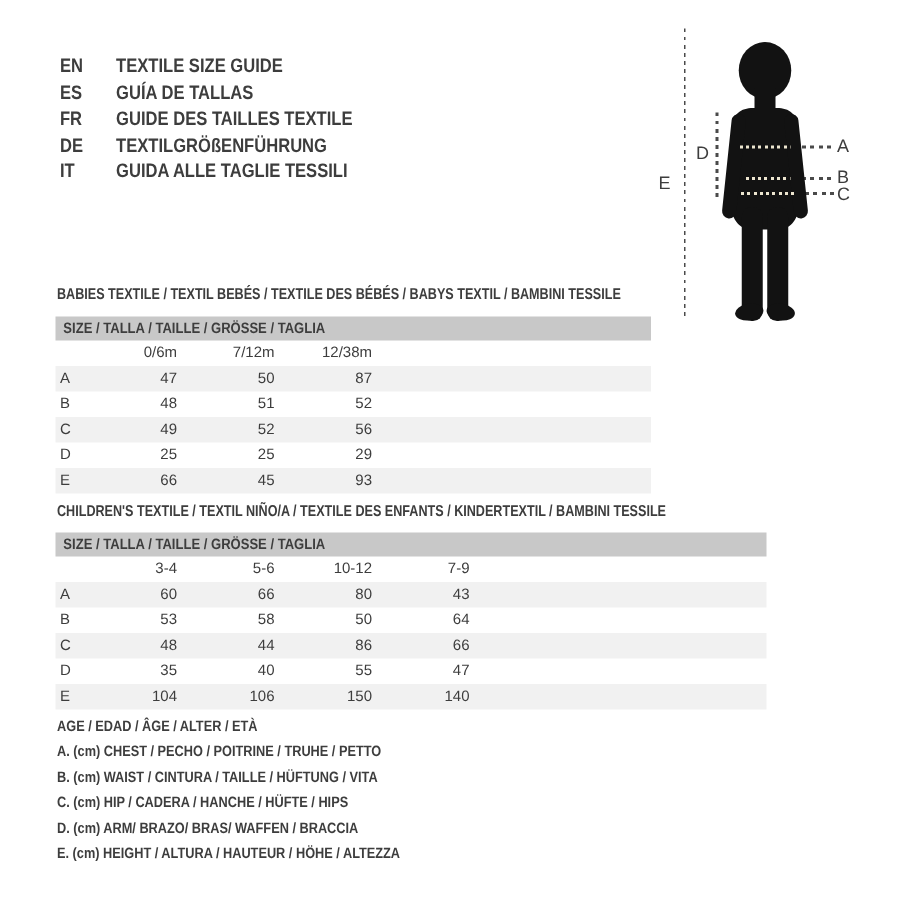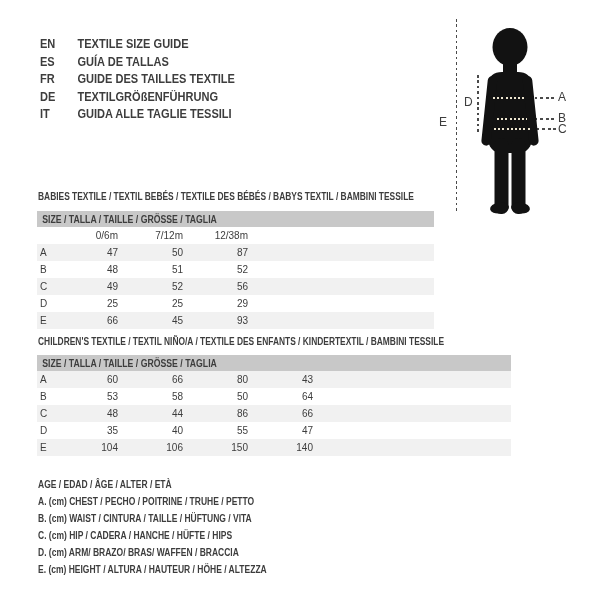--- a/index.html
+++ b/index.html
@@ -148,20 +148,27 @@
     <span class="c">93</span>
   </div>
 </div>
 
 <div class="abs heading cond80" id="children-heading">CHILDREN'S TEXTILE / TEXTIL NIÑO/A / TEXTILE DES ENFANTS / KINDERTEXTIL / BAMBINI TESSILE</div>
 
 <div class="size-table" id="children-table">
   <div class="size-bar">
     <span>SIZE / TALLA / TAILLE / GRÖSSE / TAGLIA</span>
   </div>
+  <div class="trow children-grid">
+    <span class="rl"></span>
+    <span class="c">3-4</span>
+    <span class="c">5-6</span>
+    <span class="c">10-12</span>
+    <span class="c">7-9</span>
+  </div>
   <div class="trow children-grid stripe">
     <span class="rl">A</span>
     <span class="c">60</span>
     <span class="c">66</span>
     <span class="c">80</span>
     <span class="c">43</span>
   </div>
   <div class="trow children-grid">
     <span class="rl">B</span>
     <span class="c">53</span>

